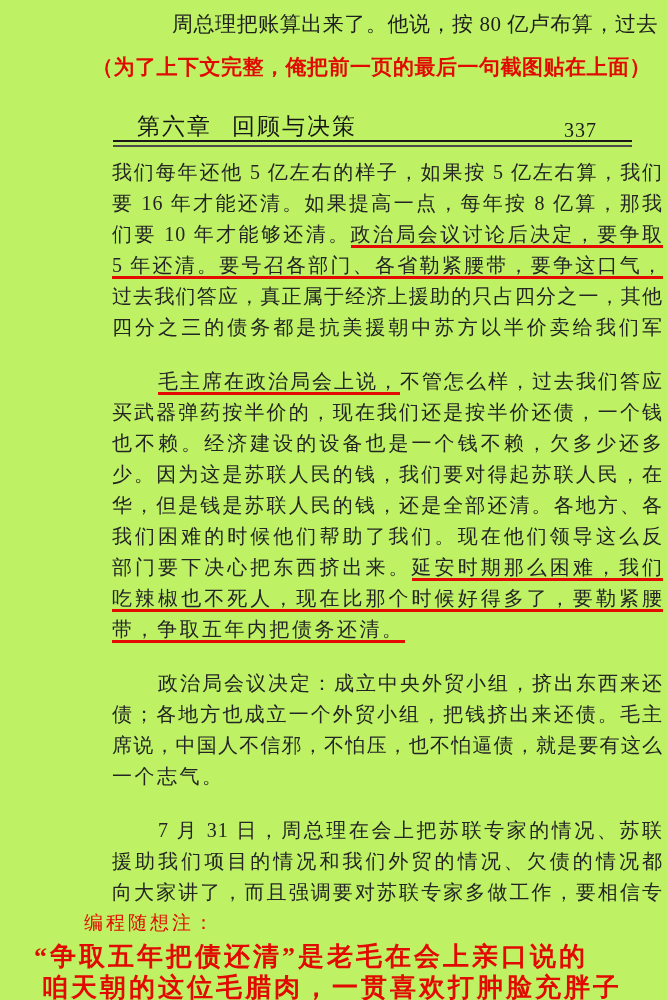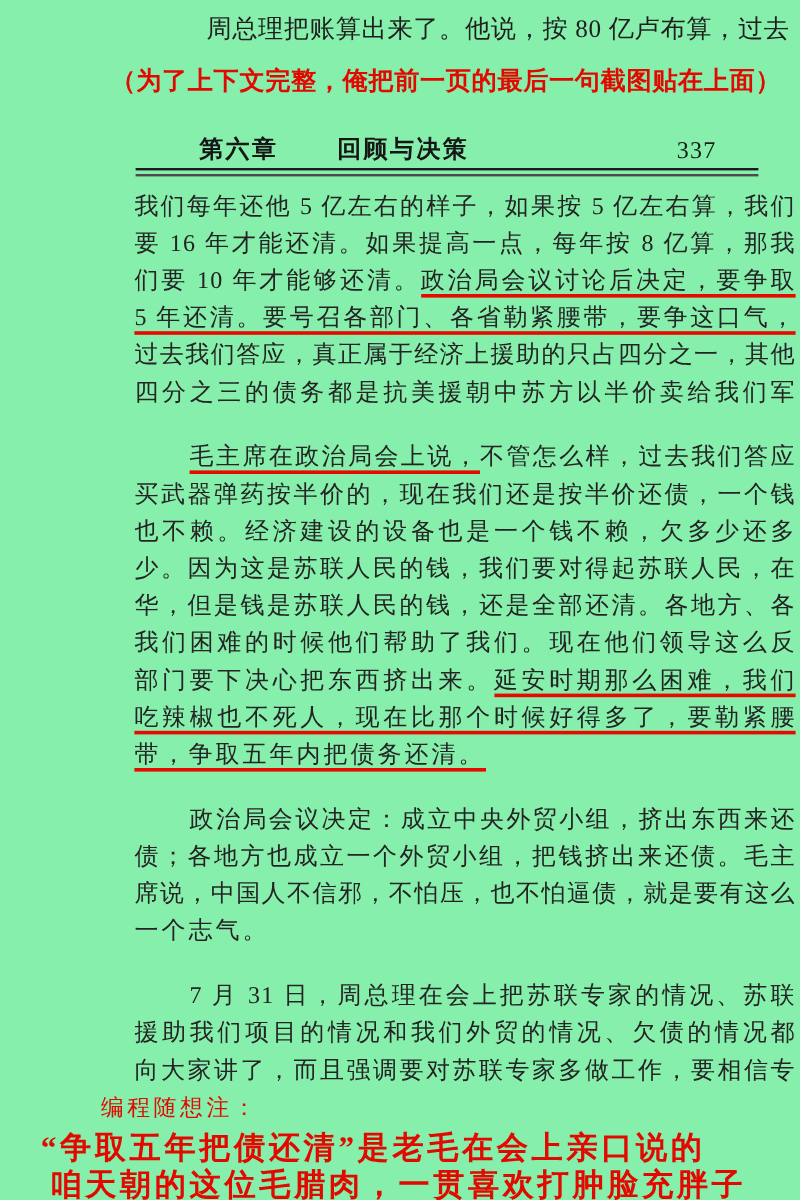--- a/index.html
+++ b/index.html
@@ -1,32 +1,32 @@
 <!DOCTYPE html>
 <html><head>
 <meta charset="utf-8">
 <style>
   html,body{margin:0;padding:0;}
   body{width:667px;height:1000px;background:#ffffff;overflow:hidden;
        font-family:"Liberation Serif","DejaVu Serif",serif;}
-  .page{position:relative;width:667px;height:1000px;background:#86efac;color:#262626;}
+  .page{position:relative;width:667px;height:1000px;background:#bef264;color:#262626;}
 
   
   .snippet{position:absolute;left:172px;top:11px;width:486px;
            font-size:21px;line-height:27px;color:#1e1e1e;letter-spacing:0.5px;
            text-align:justify;text-align-last:justify;}
 
   
   .note-top{position:absolute;left:60px;top:53px;width:585px;
             font-size:21px;font-weight:bold;color:#e20a00;letter-spacing:0.5px;
             font-family:"Liberation Serif","DejaVu Serif",serif;margin-left:32px;}
 
   
   .header{position:absolute;left:137px;top:111px;width:460px;display:flex;align-items:flex-end;}
-  .header .htext{font-size:20px;font-weight:bold;color:#161616;letter-spacing:2px;margin-left:29px;}
+  .header .htext{font-size:23px;font-weight:normal;color:#161616;letter-spacing:2px;}
   .header .gap{width:20px;}
   .header .pageno{margin-left:auto;font-size:20px;color:#1a1a1a;font-weight:normal;letter-spacing:1px;}
   .rule{position:absolute;left:113px;top:140px;width:519px;height:3px;
         border-top:2px solid #1b1b1b;border-bottom:2px solid #4a4a4a;}
 
   
   .body{position:absolute;left:112px;top:157px;width:551px;
         font-size:20px;line-height:31px;color:#242424;}
   .line{height:31px;text-align:justify;text-align-last:justify;letter-spacing:1px;white-space:nowrap;}
   .line.short{text-align:left;text-align-last:left;letter-spacing:2.5px;}

